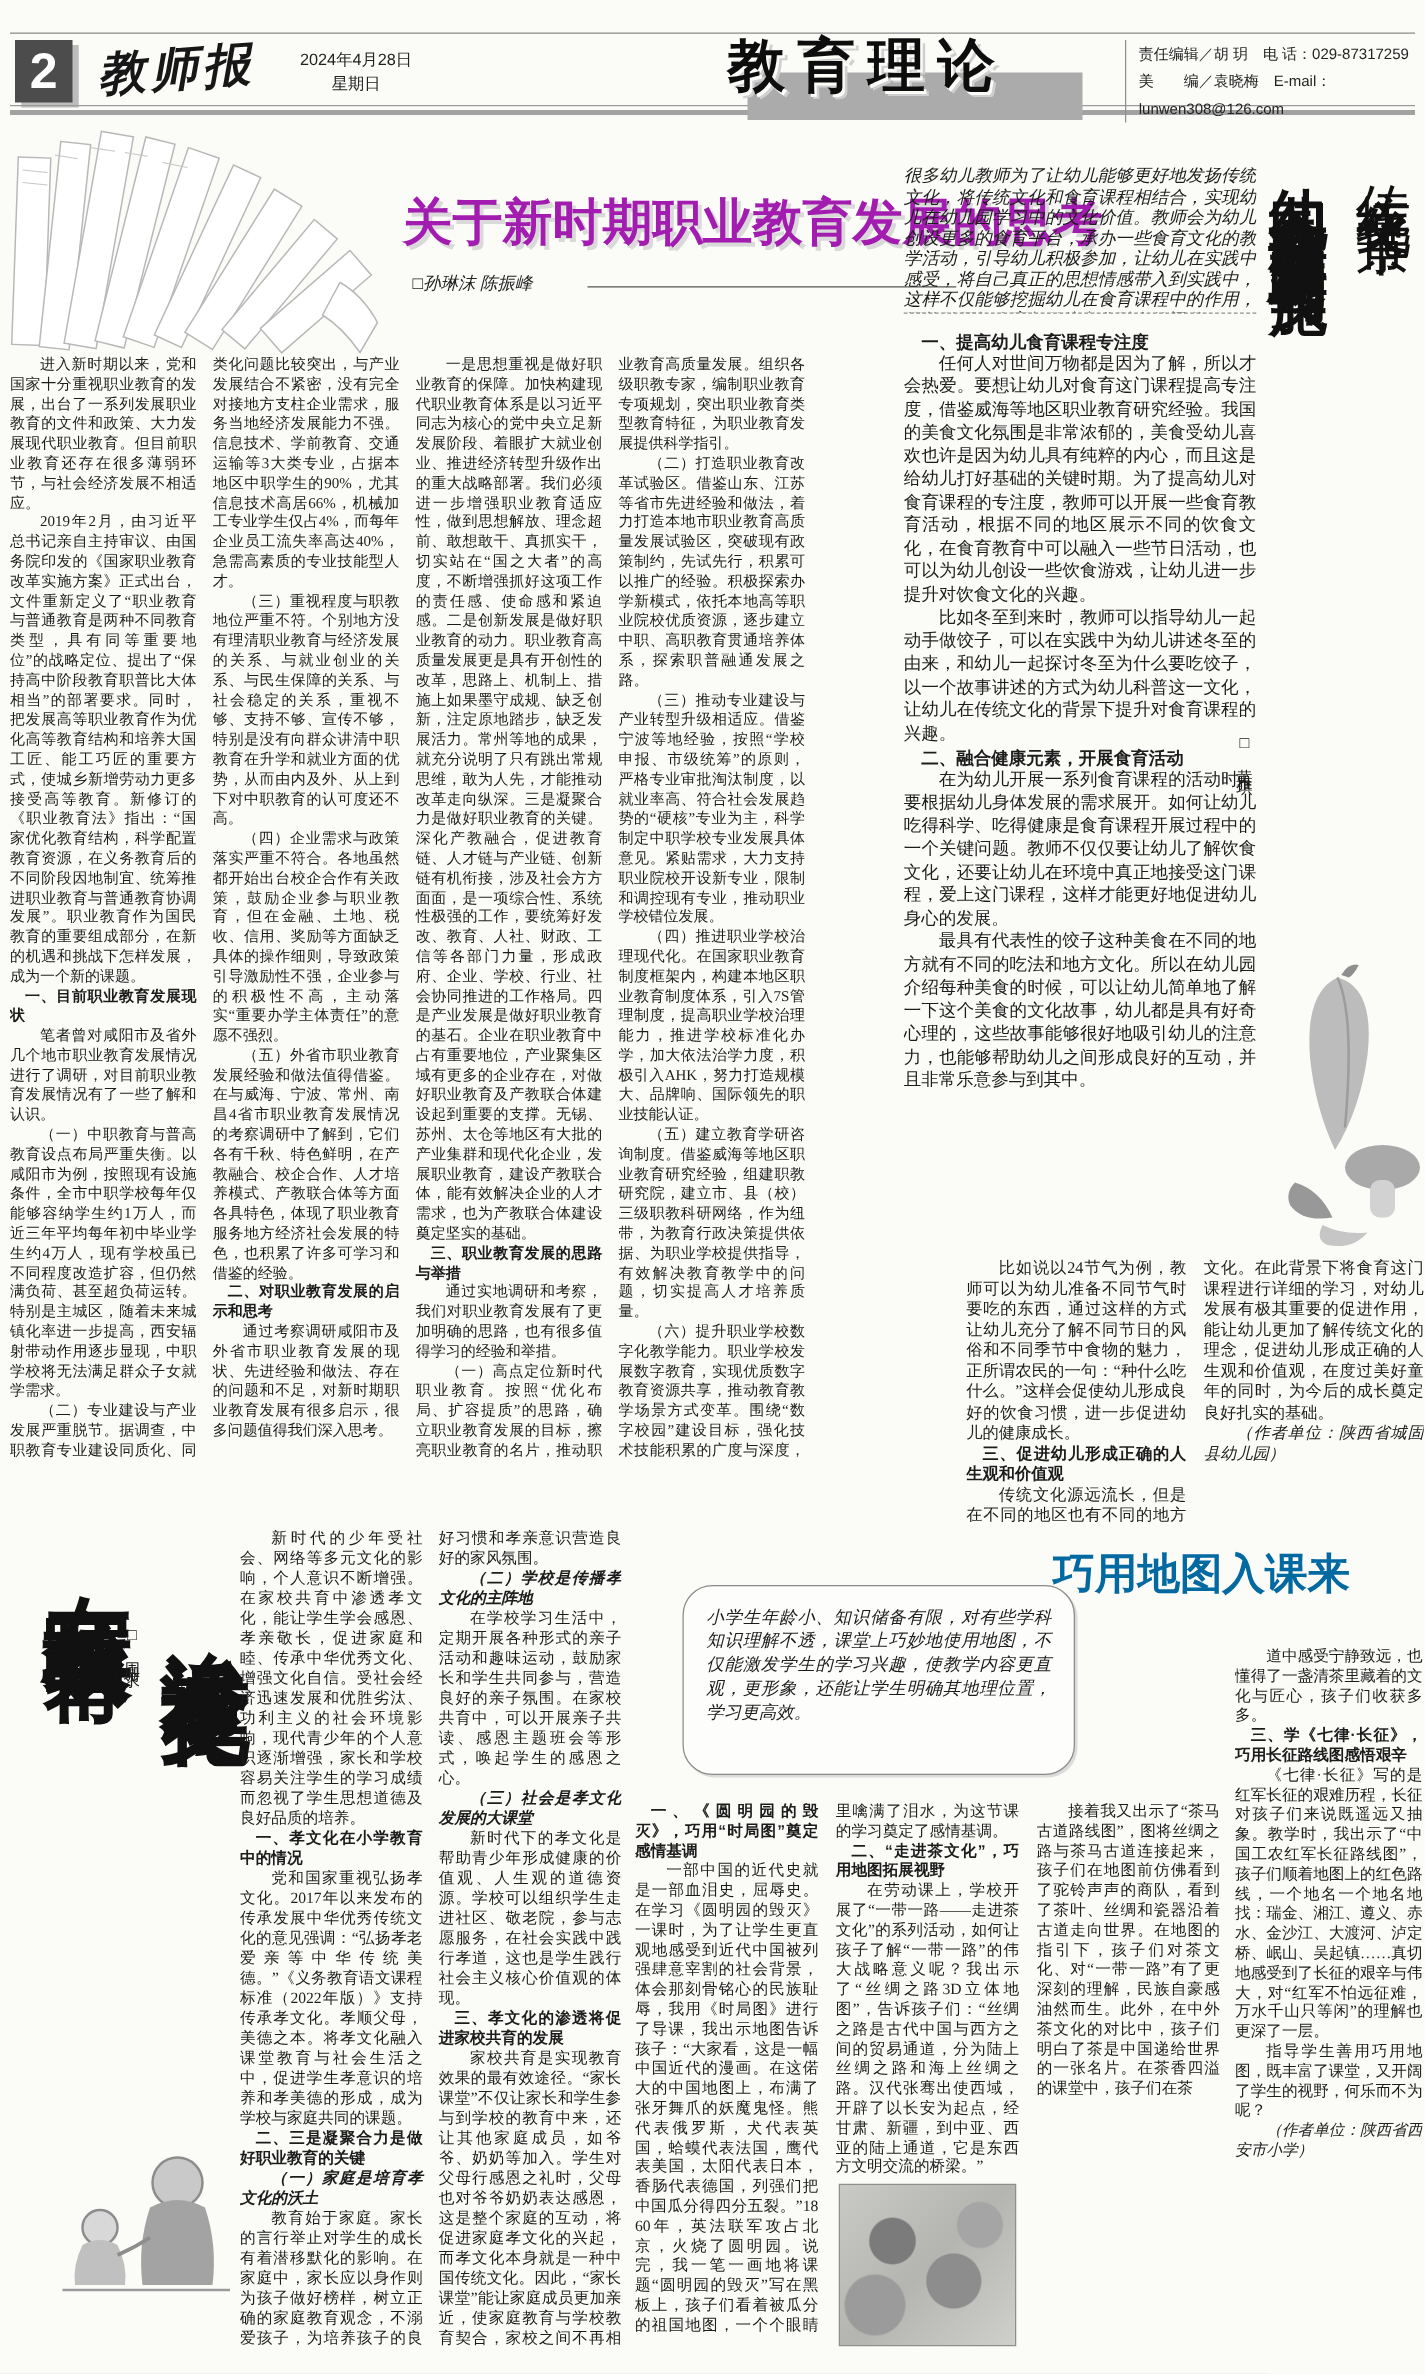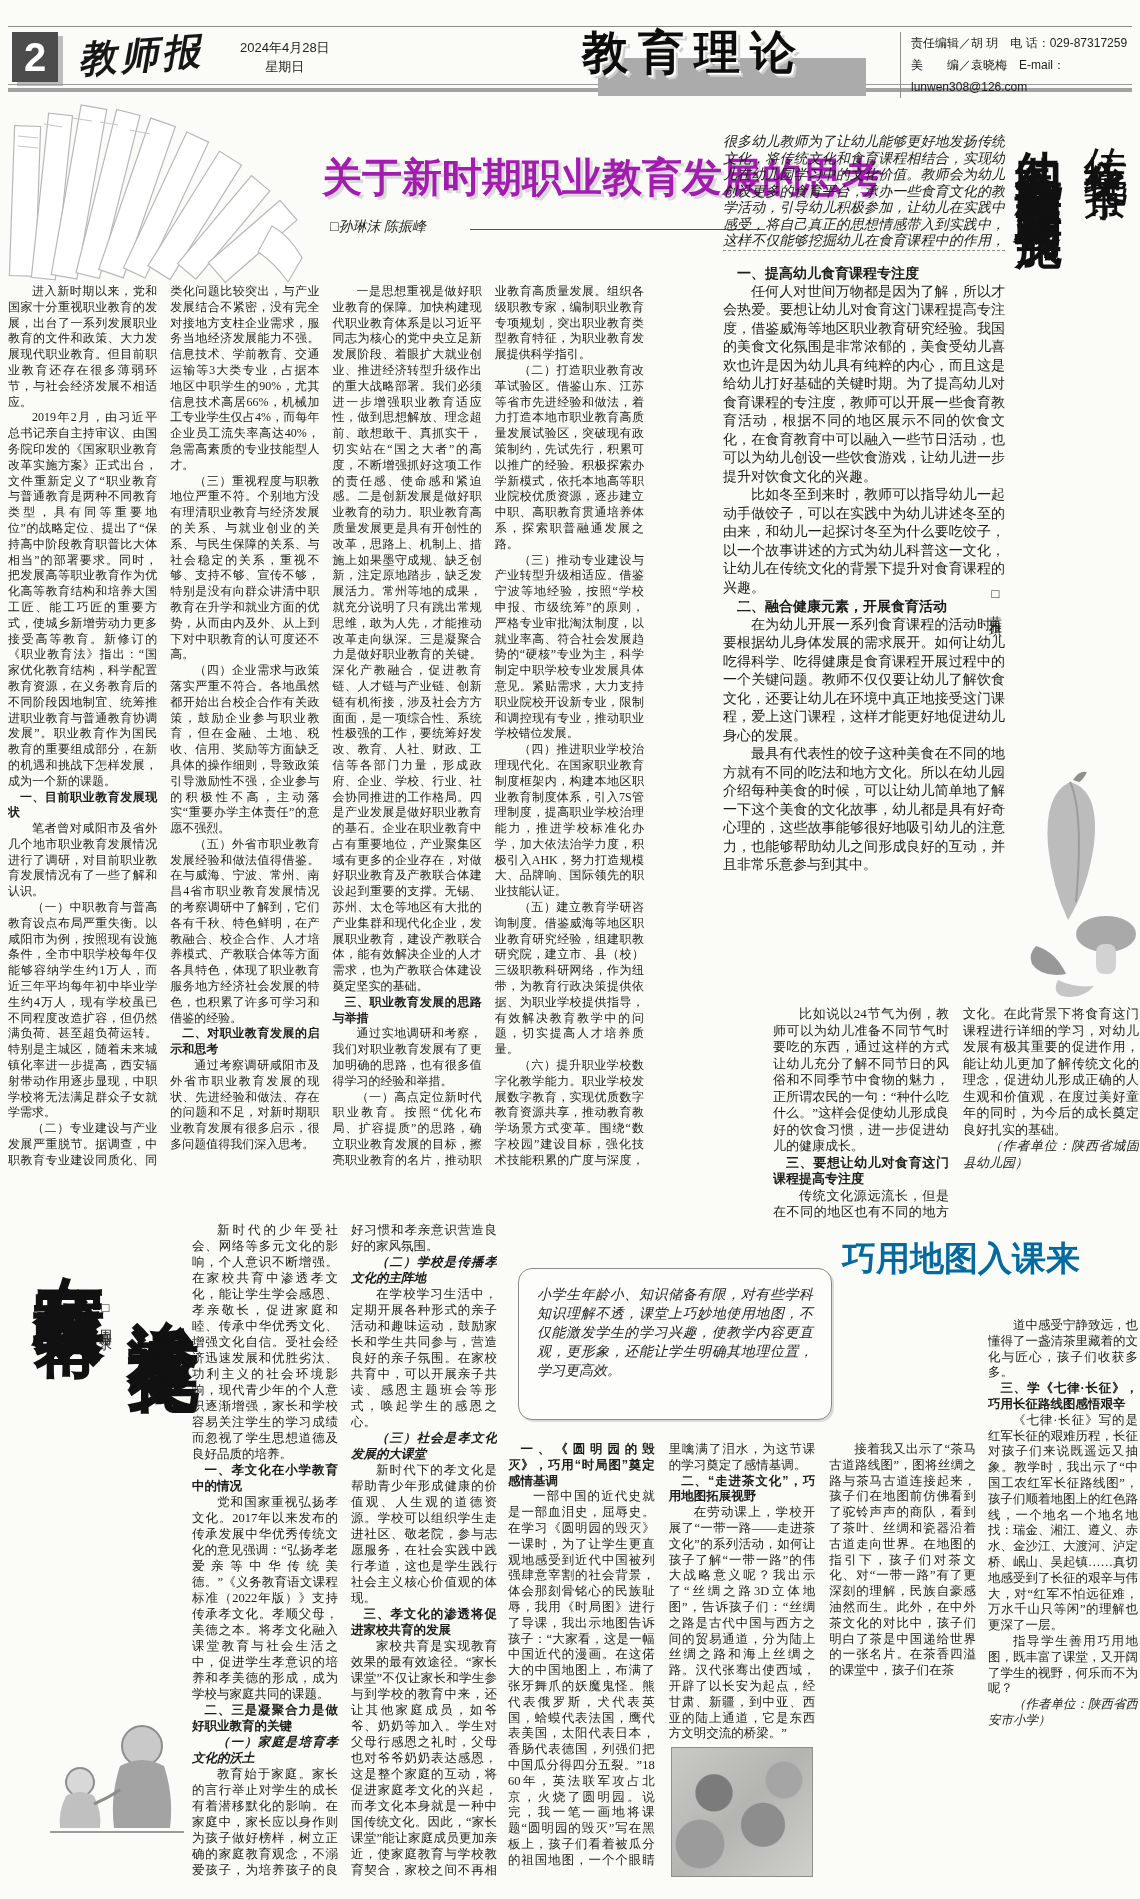--- a/index.html
+++ b/index.html
@@ -64,22 +64,22 @@
   .filial-t2{position:absolute;left:116px;top:1262px;height:430px;font-size:72px;font-weight:bold;letter-spacing:6px;}
   .filial-author{position:absolute;left:96px;top:1300px;height:110px;writing-mode:vertical-rl;
                  font-size:13px;letter-spacing:4px;}
   .filial-body{position:absolute;left:192px;top:1222px;width:305px;height:664px;
                column-count:2;column-gap:13px;column-fill:auto;
                font-size:12.5px;line-height:16px;overflow:hidden;}
   .elder{position:absolute;left:42px;top:1712px;}
   
   .map-title{position:absolute;left:842px;top:1236px;font-family:"Liberation Sans",sans-serif;
              font-weight:bold;font-size:34px;color:#0369a1;}
-  .map-intro{position:absolute;left:518px;top:1268px;width:276px;height:118px;border:1.5px solid #8a8a8a;
-             border-radius:14px;padding:16px 18px;font-style:italic;font-size:14px;line-height:19px;
+  .map-intro{position:absolute;left:546px;top:1268px;width:276px;height:118px;border:1.5px solid #8a8a8a;
+             border-radius:24px;padding:16px 18px;font-style:italic;font-size:14px;line-height:19px;
              background:#fdfdfb;box-shadow:2px 2px 0 #dcdcdc;overflow:hidden;}
   .map-body-main{position:absolute;left:508px;top:1442px;width:468px;height:452px;
                  column-count:3;column-gap:14px;column-fill:auto;
                  font-size:12.5px;line-height:15.8px;overflow:hidden;}
   .map-body-right{position:absolute;left:988px;top:1318px;width:150px;height:576px;
                   font-size:12.5px;line-height:15.8px;overflow:hidden;}
 </style>
 </head>
 <body>
 
@@ -148,21 +148,21 @@
   <div class="food-body1 jt">
       <p class="sec-h">一、提高幼儿食育课程专注度</p>
       <p>任何人对世间万物都是因为了解，所以才会热爱。要想让幼儿对食育这门课程提高专注度，借鉴威海等地区职业教育研究经验。我国的美食文化氛围是非常浓郁的，美食受幼儿喜欢也许是因为幼儿具有纯粹的内心，而且这是给幼儿打好基础的关键时期。为了提高幼儿对食育课程的专注度，教师可以开展一些食育教育活动，根据不同的地区展示不同的饮食文化，在食育教育中可以融入一些节日活动，也可以为幼儿创设一些饮食游戏，让幼儿进一步提升对饮食文化的兴趣。</p>
       <p>比如冬至到来时，教师可以指导幼儿一起动手做饺子，可以在实践中为幼儿讲述冬至的由来，和幼儿一起探讨冬至为什么要吃饺子，以一个故事讲述的方式为幼儿科普这一文化，让幼儿在传统文化的背景下提升对食育课程的兴趣。</p>
       <p class="sec-h">二、融合健康元素，开展食育活动</p>
       <p>在为幼儿开展一系列食育课程的活动时，要根据幼儿身体发展的需求展开。如何让幼儿吃得科学、吃得健康是食育课程开展过程中的一个关键问题。教师不仅仅要让幼儿了解饮食文化，还要让幼儿在环境中真正地接受这门课程，爱上这门课程，这样才能更好地促进幼儿身心的发展。</p>
       <p>最具有代表性的饺子这种美食在不同的地方就有不同的吃法和地方文化。所以在幼儿园介绍每种美食的时候，可以让幼儿简单地了解一下这个美食的文化故事，幼儿都是具有好奇心理的，这些故事能够很好地吸引幼儿的注意力，也能够帮助幼儿之间形成良好的互动，并且非常乐意参与到其中。</p>
     </div>
   <div class="food-body2 jt">
       <p>比如说以24节气为例，教师可以为幼儿准备不同节气时要吃的东西，通过这样的方式让幼儿充分了解不同节日的风俗和不同季节中食物的魅力，正所谓农民的一句：“种什么吃什么。”这样会促使幼儿形成良好的饮食习惯，进一步促进幼儿的健康成长。</p>
-      <p class="sec-h">三、要想让幼儿对食育这门课程提高专注度</p>
+      <p class="sec-h">三、促进幼儿形成正确的人生观和价值观</p>
       <p>传统文化源远流长，但是在不同的地区也有不同的地方文化。在此背景下将食育这门课程进行详细的学习，对幼儿发展有极其重要的促进作用，能让幼儿更加了解传统文化的理念，促进幼儿形成正确的人生观和价值观，在度过美好童年的同时，为今后的成长奠定良好扎实的基础。</p>
       <p class="credit">（作者单位：陕西省城固县幼儿园）</p>
     </div>
   <div class="vtitle food-t2">幼儿园食育课程的建构与实施</div>
   <div class="vtitle food-t1">传统文化背景下</div>
   <div class="food-author">□黄雅琪</div>
   <svg class="veg" width="122" height="235" viewBox="0 0 122 235">
     <path d="M55 14 q6 -10 14 -8 q-4 8 -8 10" fill="#8f8f8f"></path>
     <path d="M52 16 q30 8 24 62 q-6 44 -26 76 q-16 -34 -20 -74 q-4 -52 22 -64" fill="#bcbcbc"></path>
     <path d="M52 16 q14 30 6 120" fill="none" stroke="#9c9c9c" stroke-width="2"></path>

